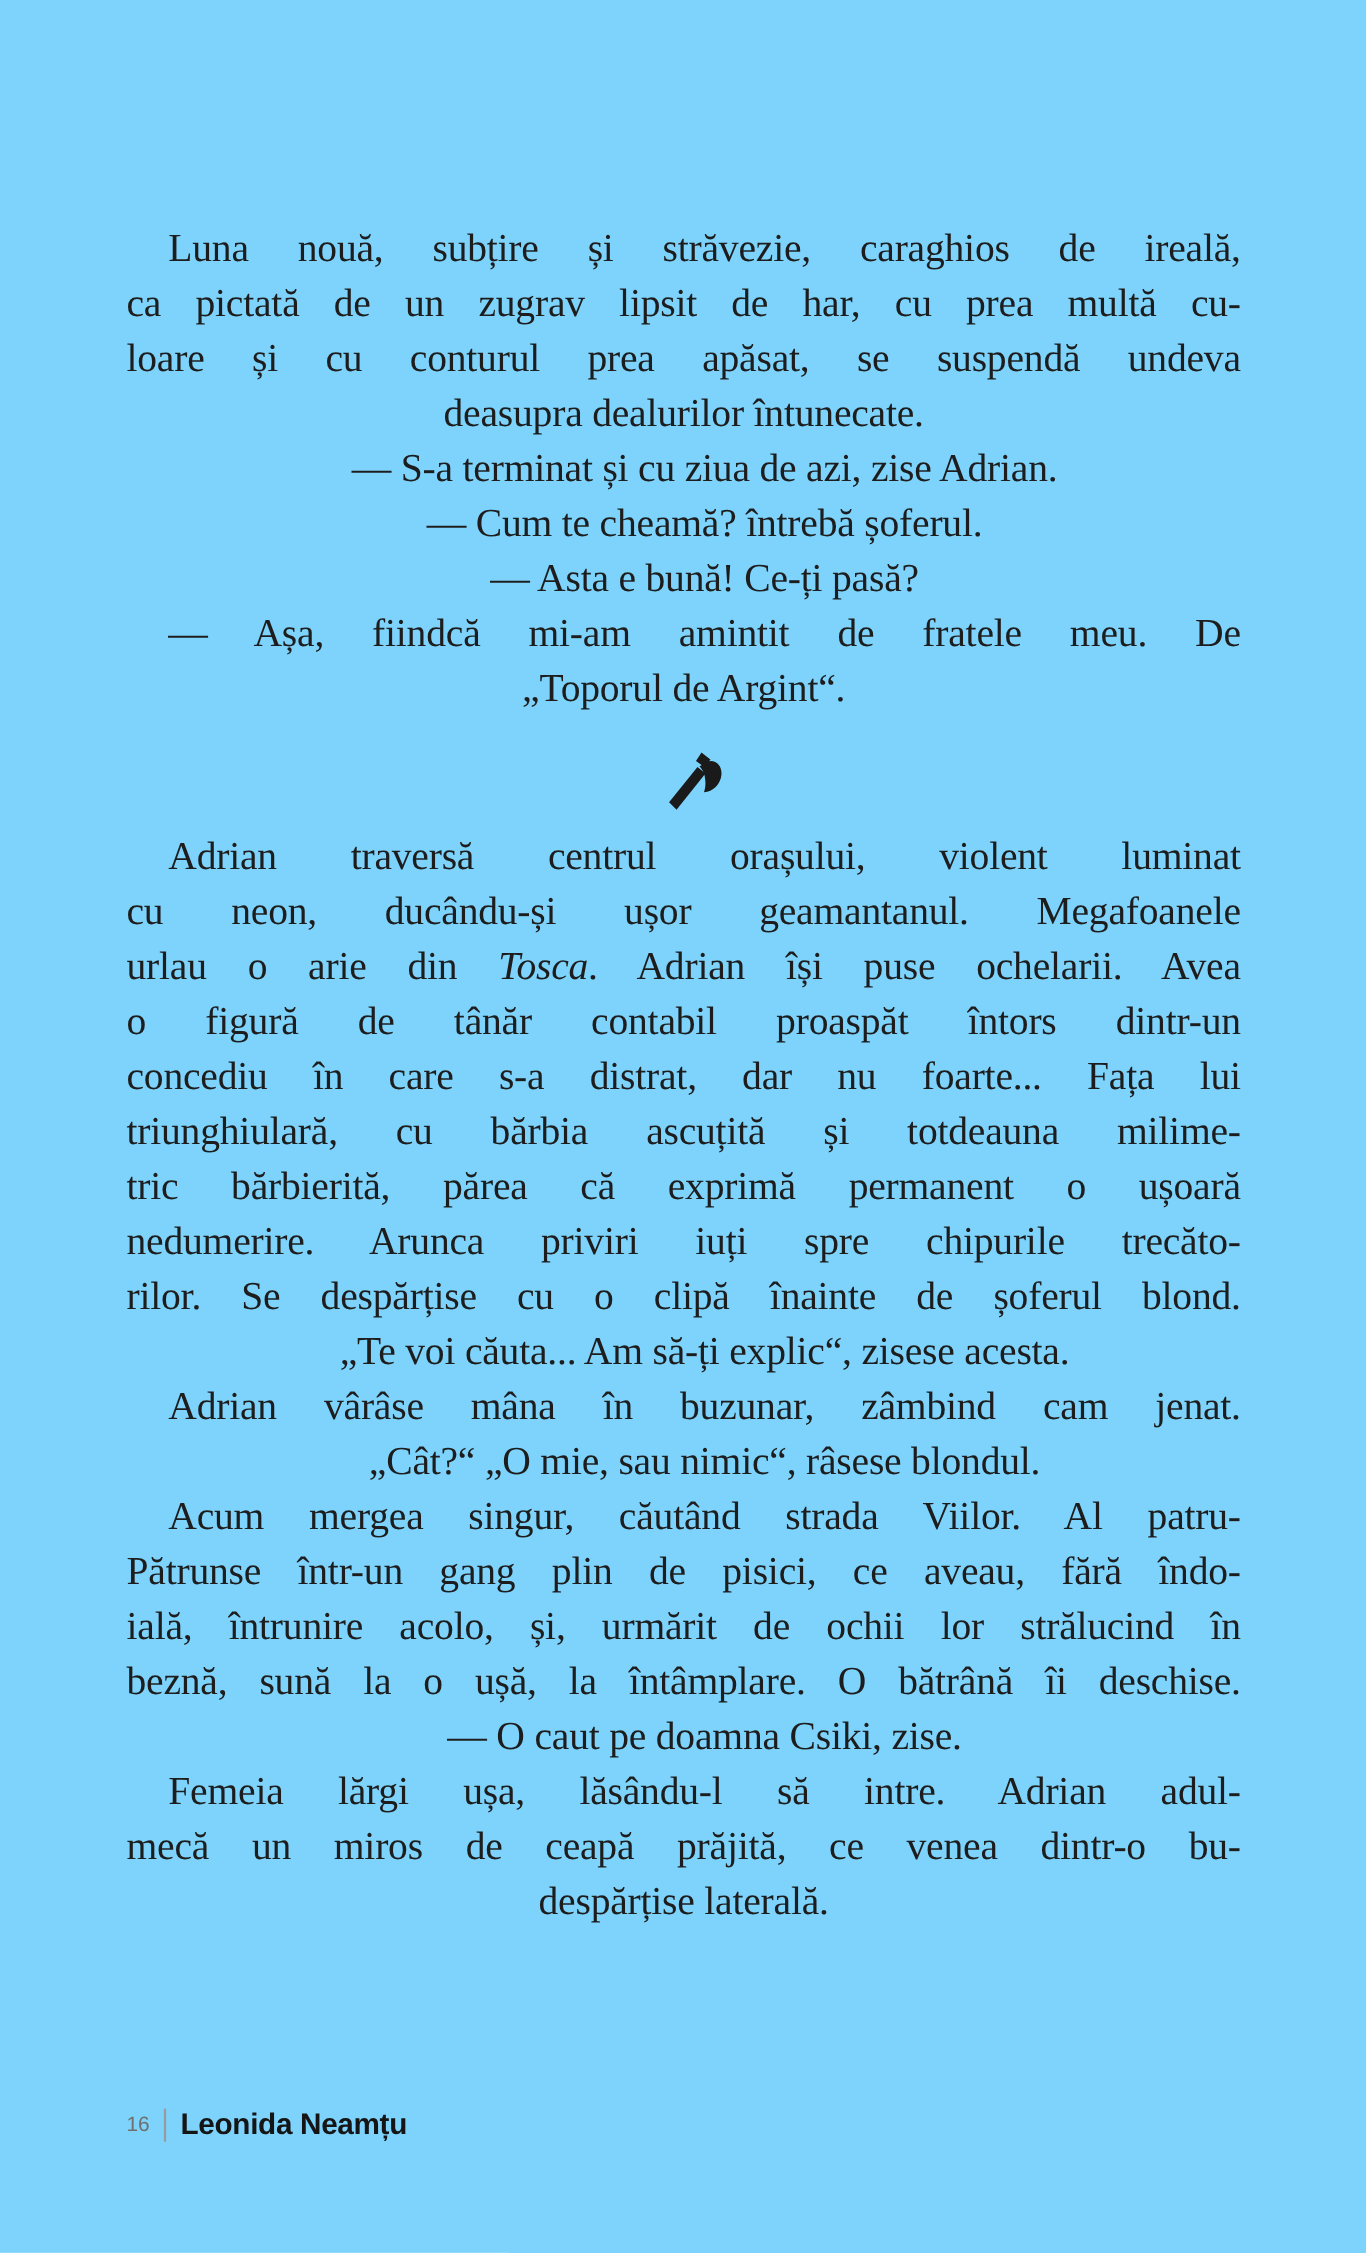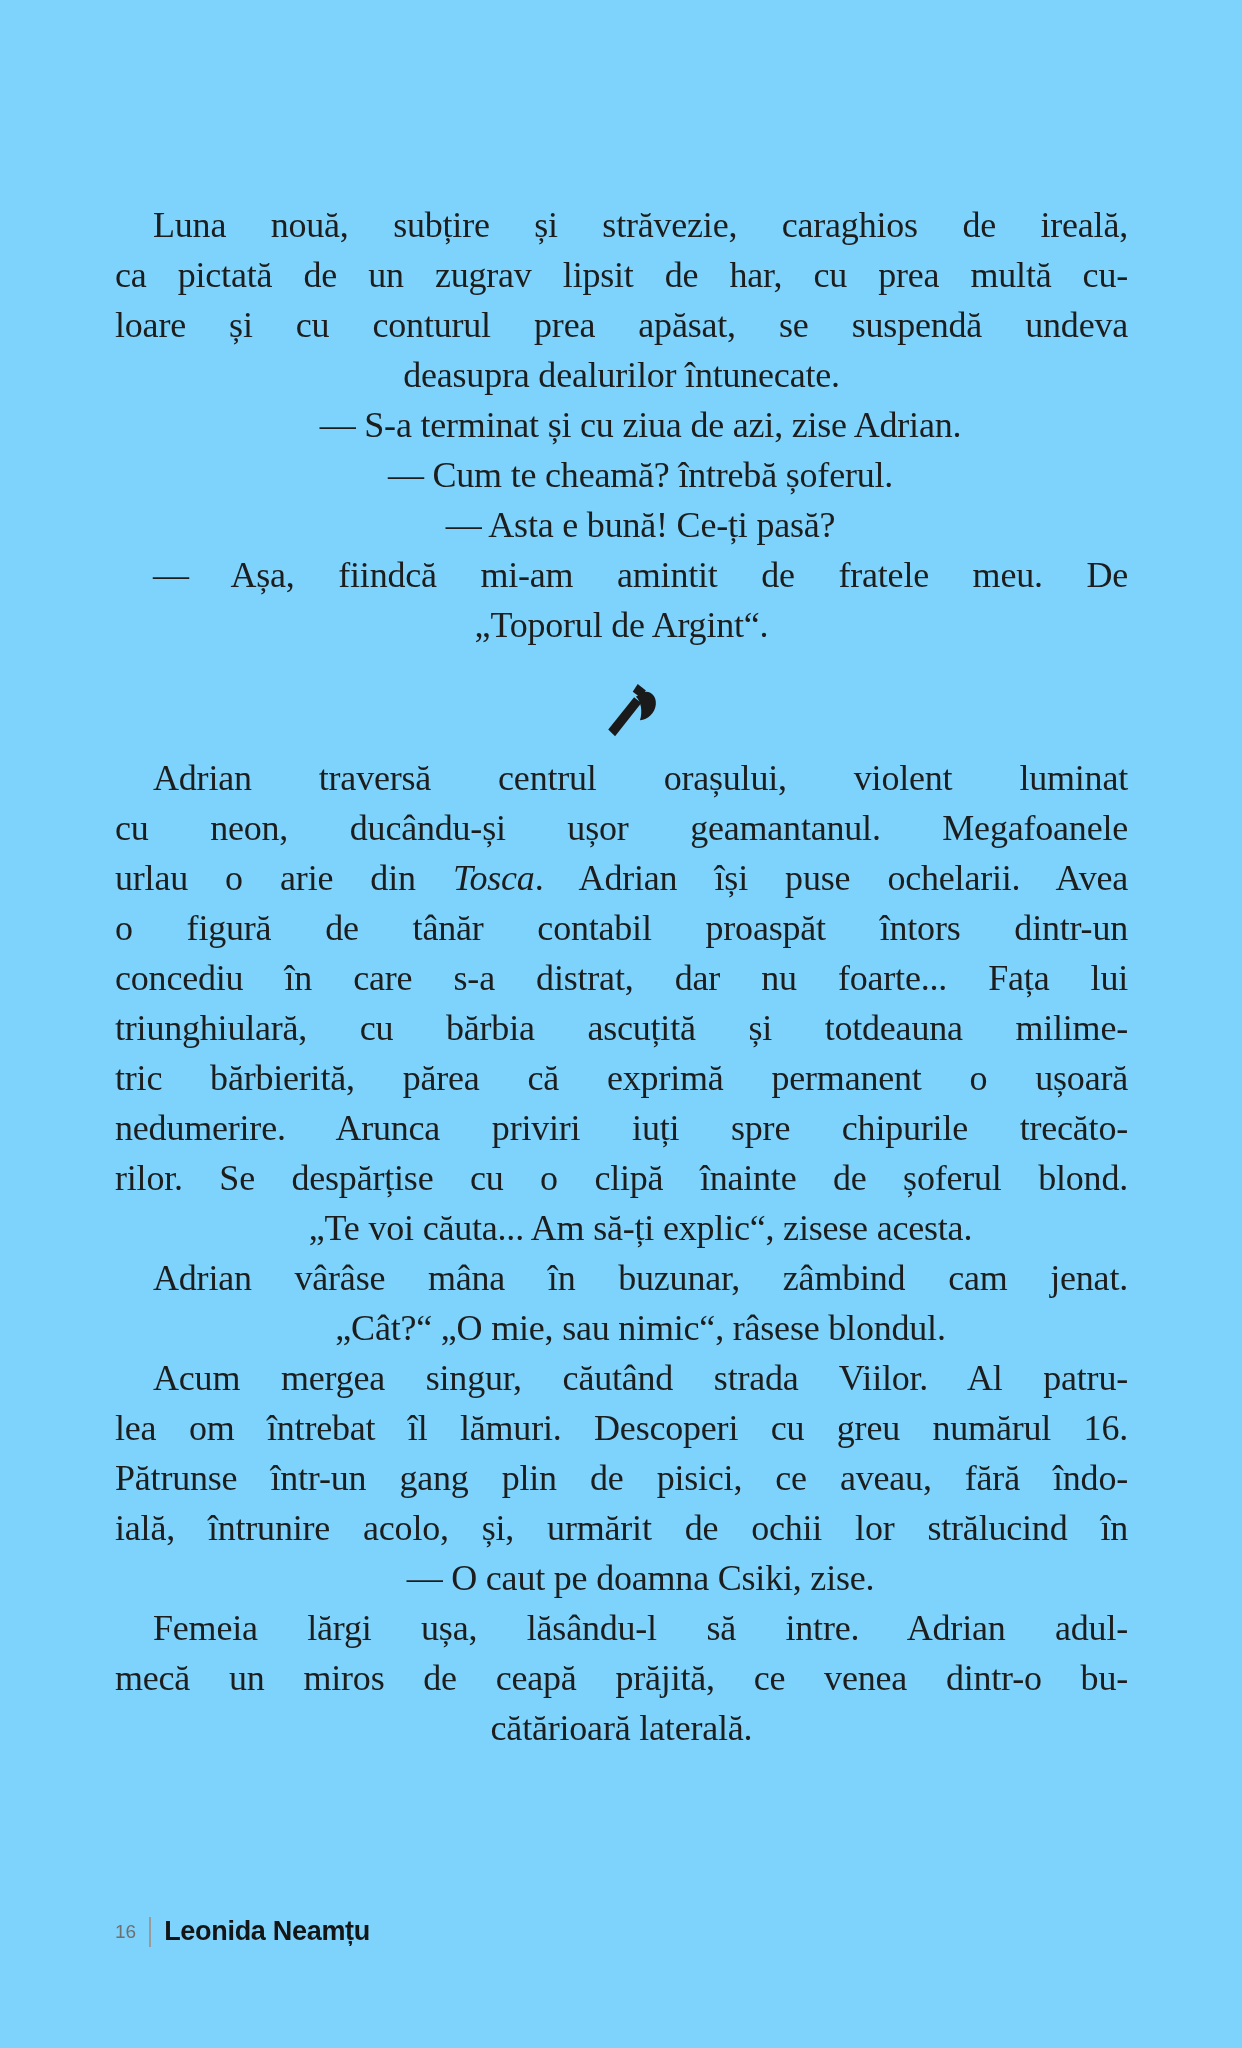--- a/index.html
+++ b/index.html
@@ -106,27 +106,27 @@
       <div class="line just">o figură de tânăr contabil proaspăt întors dintr-un</div>
       <div class="line just">concediu în care s-a distrat, dar nu foarte... Fața lui</div>
       <div class="line just">triunghiulară, cu bărbia ascuțită și totdeauna milime-</div>
       <div class="line just">tric bărbierită, părea că exprimă permanent o ușoară</div>
       <div class="line just">nedumerire. Arunca priviri iuți spre chipurile trecăto-</div>
       <div class="line just">rilor. Se despărțise cu o clipă înainte de șoferul blond.</div>
       <div class="line indent">„Te voi căuta... Am să-ți explic“, zisese acesta.</div>
       <div class="line indent just">Adrian vârâse mâna în buzunar, zâmbind cam jenat.</div>
       <div class="line indent">„Cât?“ „O mie, sau nimic“, râsese blondul.</div>
       <div class="line indent just">Acum mergea singur, căutând strada Viilor. Al patru-</div>
-      <div class="line just">lea om întrebat îl lămuri. Descoperi cu greu numărul 16.</div>
       <div class="line just">Pătrunse într-un gang plin de pisici, ce aveau, fără îndo-</div>
       <div class="line just">ială, întrunire acolo, și, urmărit de ochii lor strălucind în</div>
+      <div class="line just">beznă, sună la o ușă, la întâmplare. O bătrână îi deschise.</div>
       <div class="line indent">— O caut pe doamna Csiki, zise.</div>
       <div class="line indent just">Femeia lărgi ușa, lăsându-l să intre. Adrian adul-</div>
       <div class="line just">mecă un miros de ceapă prăjită, ce venea dintr-o bu-</div>
-      <div class="line">cătărioară laterală.</div>
+      <div class="line">despărțise laterală.</div>
     </div>
 
   <div class="footer">
     <span class="page-num">16</span>
     <span class="sep"></span>
     <span class="author">Leonida Neamțu</span>
   </div>
 
 </div>
 

